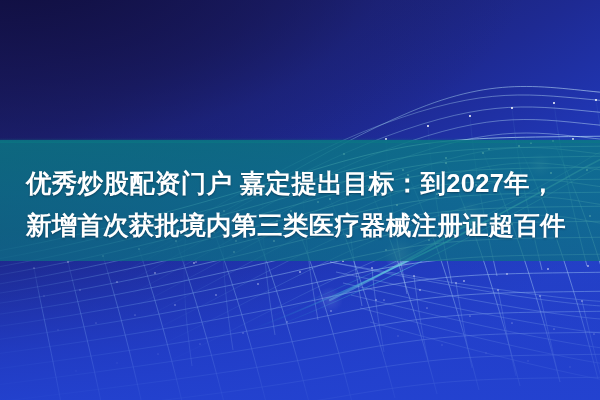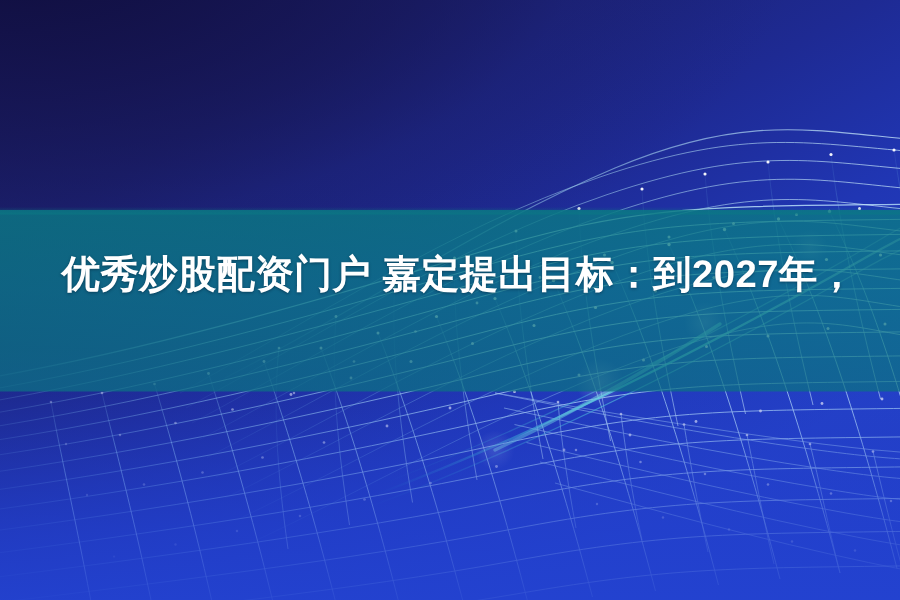--- a/index.html
+++ b/index.html
@@ -9,21 +9,20 @@
     background: #0d0d2b;
   }
   #stage {
     position: relative;
     width: 600px;
     height: 400px;
     overflow: hidden;
     font-family: "Liberation Sans", "DejaVu Sans", sans-serif;
     background: #ef4444;
     user-select: none;
-    text-align: center;
   }
 
   
   .bg-base {
     position: absolute;
     inset: 0;
     background:
       linear-gradient(150deg,
         #191a55 0%,
         #1b1f6b 22%,
@@ -340,15 +339,16 @@
     </svg>
   </div>
 
   <div class="bg-bottom"></div>
 
   <div class="band-softtop"></div>
   <div class="band"></div>
 
   <div class="headline">
     <span class="ln ln1">优秀炒股配资门户 嘉定提出目标：到2027年，</span>
+    <span class="ln ln2">新增首次获批境内第三类医疗器械注册证超百件</span>
   </div>
 
 </div>
 
 </body></html>

